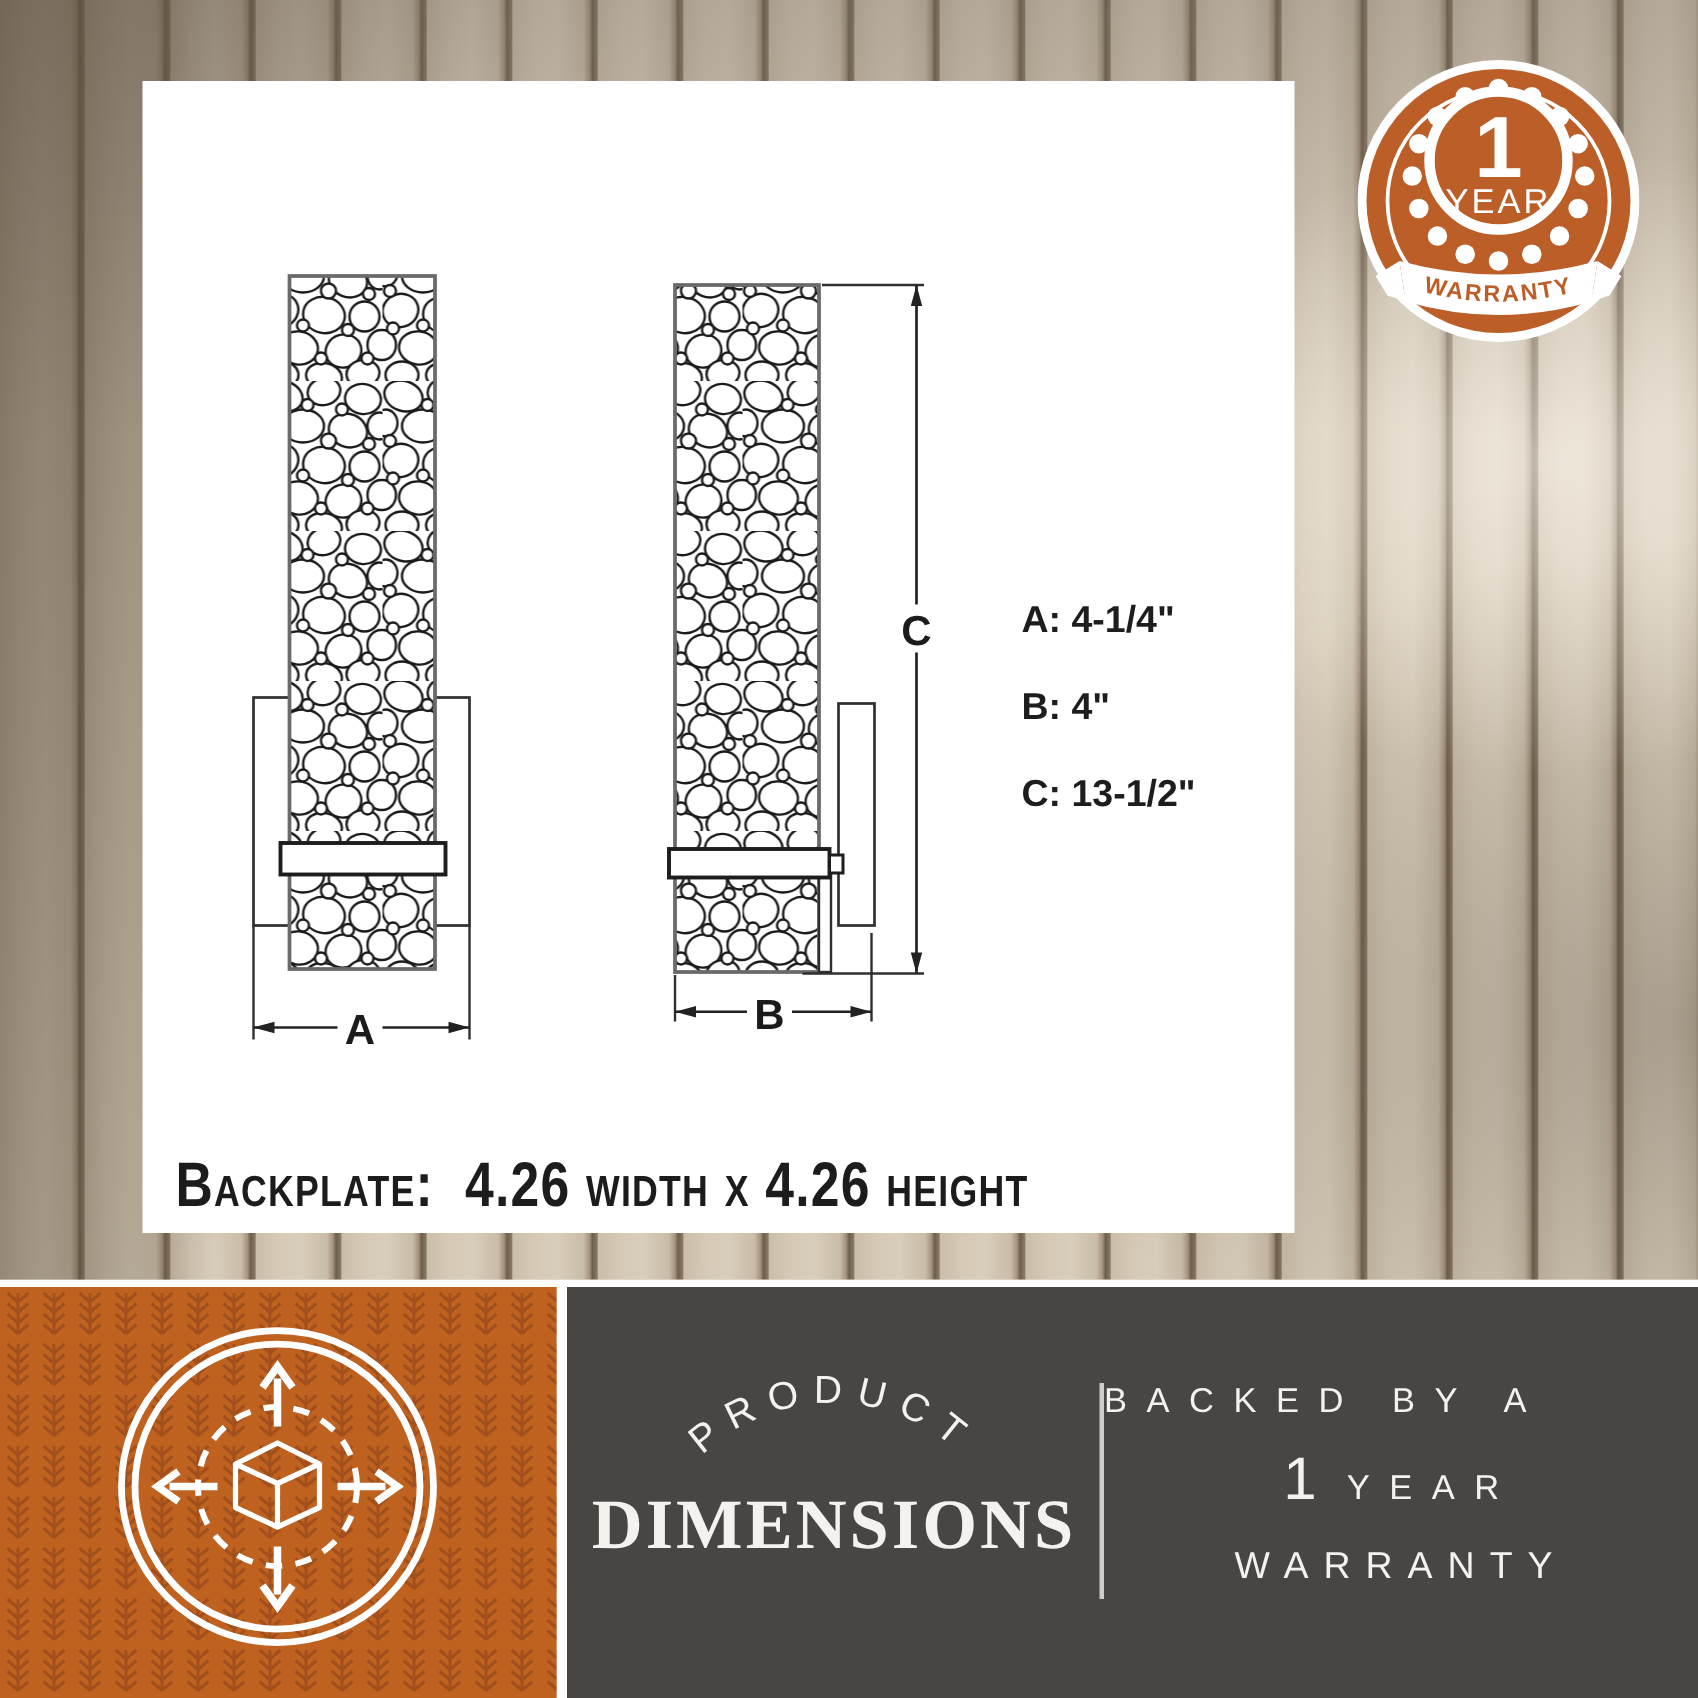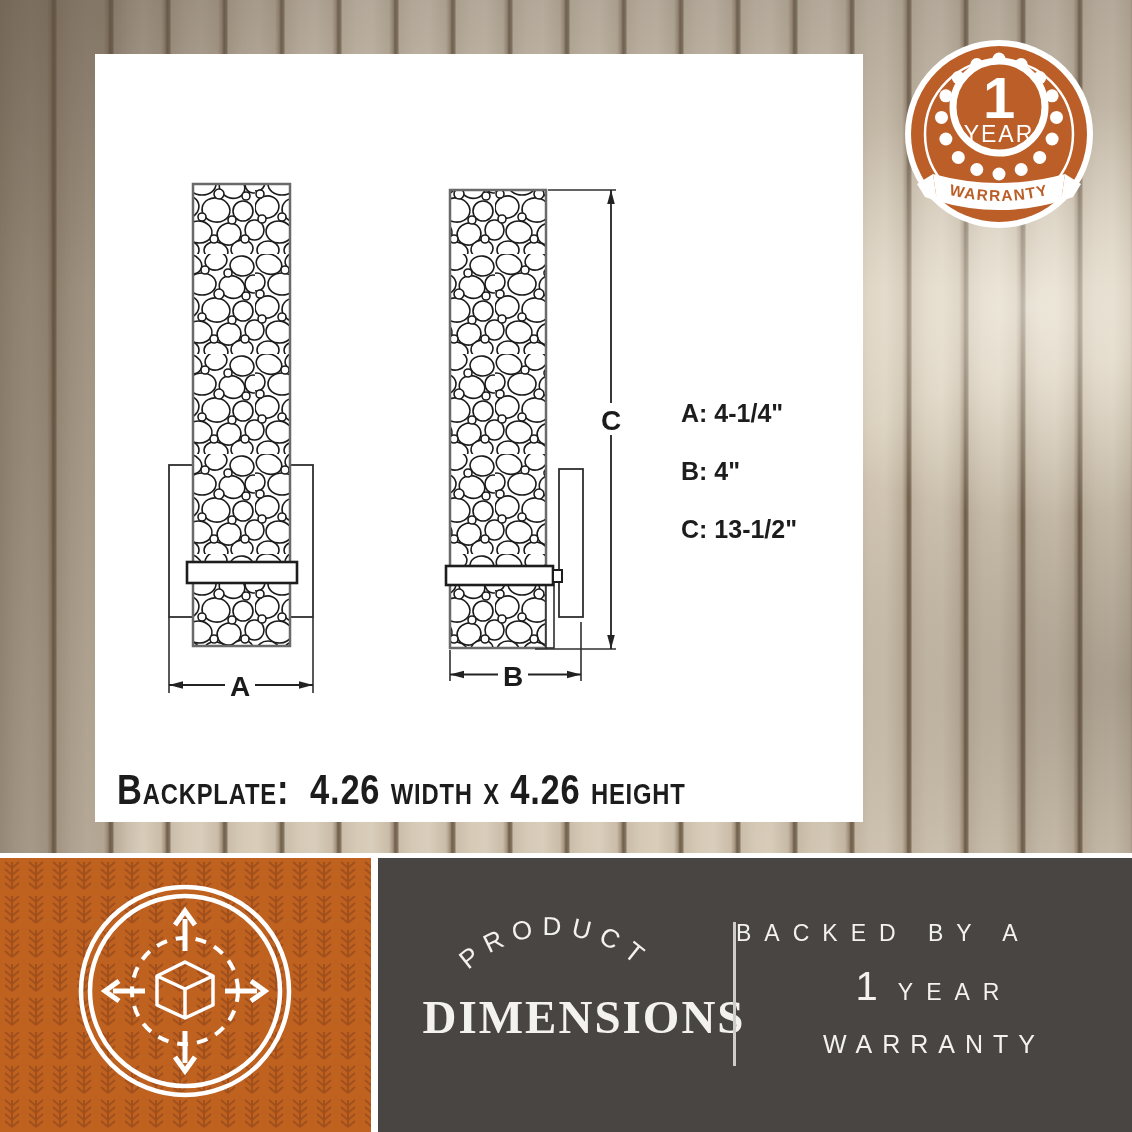--- a/index.html
+++ b/index.html
@@ -34,21 +34,21 @@
 
   
   .badge{position:absolute;left:905px;top:40px;width:188px;height:188px;}
 
   
   .footer-orange{position:absolute;left:0;top:858px;width:371px;height:274px;background:#bf611f;}
   .footer-orange svg{position:absolute;left:0;top:0;}
   .footer-gray{position:absolute;left:378px;top:858px;width:754px;height:274px;background:#484542;color:#f3f2ef;}
   .arc-svg{position:absolute;left:0;top:58px;}
   .dim-title{position:absolute;left:0;top:132px;width:356px;text-align:center;
-    font-family:"Liberation Serif",serif;font-weight:bold;font-size:47px;letter-spacing:2px;padding-left:28px;}
+    font-family:"Liberation Serif",serif;font-weight:bold;font-size:47px;letter-spacing:2px;}
   .v-divider{position:absolute;left:355px;top:64px;width:3px;height:144px;background:#cfcdca;}
   .right-block{position:absolute;left:358px;top:0;width:396px;height:274px;}
   .line-backed{position:absolute;left:0;top:62px;width:100%;font-size:23px;letter-spacing:13px;}
   .line-oneyear{position:absolute;left:0;top:106px;width:100%;display:flex;justify-content:center;align-items:baseline;gap:20px;}
   .line-oneyear .one{font-size:40px;}
   .line-oneyear .yr{font-size:23px;letter-spacing:13px;}
   .line-warranty{position:absolute;left:0;top:172px;width:100%;text-align:center;font-size:25px;letter-spacing:10px;}
 
   text{font-family:"Liberation Sans",sans-serif;}
 </style>

